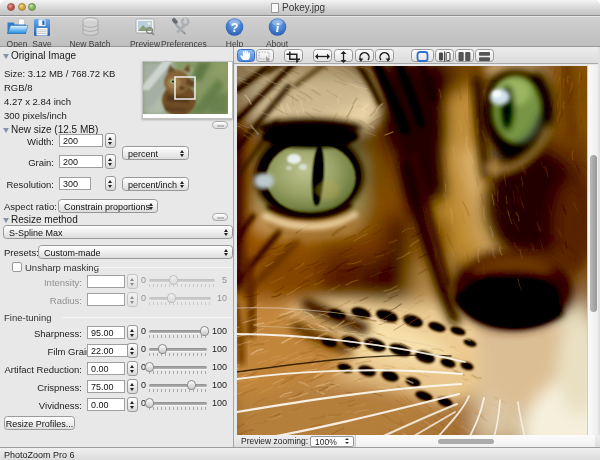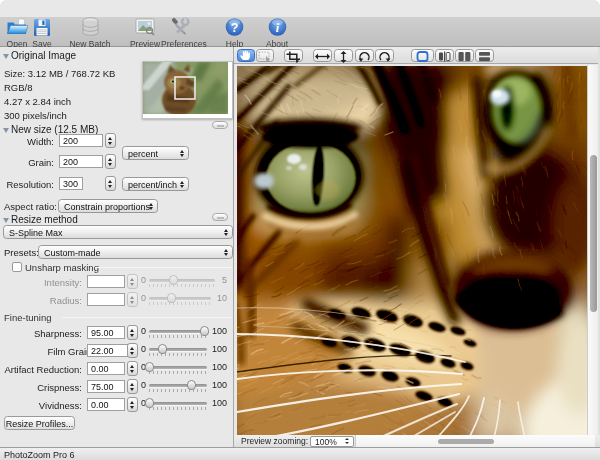--- a/index.html
+++ b/index.html
@@ -64,20 +64,27 @@
 #zoompop:after { content:""; position:absolute; right:4px; bottom:1.5px; border:0; border-left:2.2px solid transparent; border-right:2.2px solid transparent; border-top:2.8px solid #333; }
 #hscroll { position:absolute; left:121px; top:0; width:240px; height:12px; background:linear-gradient(#fcfcfc,#f0f0f0); border-left:1px solid #ccc; }
 #hthumb { position:absolute; left:82px; top:3.5px; width:56px; height:5px; border-radius:3px; background:#ababab; }
 
 #status { position:absolute; left:0; top:447px; width:600px; height:13px; background:linear-gradient(#f0f0f0,#dcdcdc); border-top:1px solid #9d9d9d; font-size:9px; color:#222; }
 #status span { position:absolute; left:4px; top:1.5px; }
 </style>
 </head>
 <body>
 <div id="win">
+  <div id="titlebar">
+    <div class="tl" id="tl1"></div>
+      <div class="tl" id="tl2"></div>
+      <div class="tl" id="tl3"></div>
+    <div id="ticon"></div>
+    <div id="title">Pokey.jpg</div>
+  </div>
 
   <div id="toolbar">
 
     <div class="tbi" style="left:4px; width:26px;">
       <svg width="22" height="20" viewBox="0 0 22 20">
         <rect x="12.5" y="2" width="6" height="7" rx="0.5" fill="#fafafa" stroke="#b8b8b8" stroke-width="0.6" transform="rotate(4 15 5)"></rect>
         <path d="M1.5,5.5 L7.5,5.5 L9,7.5 L20,7.5 L20,16.5 L1.5,16.5 Z" fill="#2d7dcc"></path>
         <path d="M1.5,16.5 L4.5,8.5 L22,8.5 L19.5,16.5 Z" fill="url(#gfold)" stroke="#1e66b0" stroke-width="0.5"></path>
       </svg>
       <div class="lab">Open</div>
@@ -292,21 +299,21 @@
     <div class="hdr" style="top:77px;"><span class="tri"></span>New size (12.5 MB)</div>
 
     <div class="lbl" style="left:0px; top:89px; width:54px;">Width:</div>
     <div class="inp" style="left:59px; top:87px; width:44px;">200</div>
     <div class="stp" style="left:105px; top:86px;"></div>
     <div class="pop" style="left:122px; top:99px; width:67px;">percent</div>
     <div class="lbl" style="left:0px; top:110px; width:54px;">Grain:</div>
     <div class="inp" style="left:59px; top:108px; width:44px;">200</div>
     <div class="stp" style="left:105px; top:107px;"></div>
     <div class="lbl" style="left:0px; top:132px; width:54px;">Resolution:</div>
-    <div class="inp" style="left:59px; top:130px; width:24px;">300</div>
+    <div class="inp" style="left:59px; top:130px; width:32px;">300</div>
     <div class="stp" style="left:105px; top:129px;"></div>
     <div class="pop" style="left:122px; top:130px; width:67px;">percent/inch</div>
 
     <div style="position:absolute; left:4px; top:154px;">Aspect ratio:</div>
     <div class="pop" style="left:58px; top:152px; width:100px;">Constrain proportions</div>
 
     <div class="hdr" style="top:167px;"><span class="tri"></span>Resize method</div>
     <div class="mini" style="left:212px; top:166px;"></div>
 
     <div class="pop" style="left:3px; top:178px; width:230px;">S-Spline Max</div>

